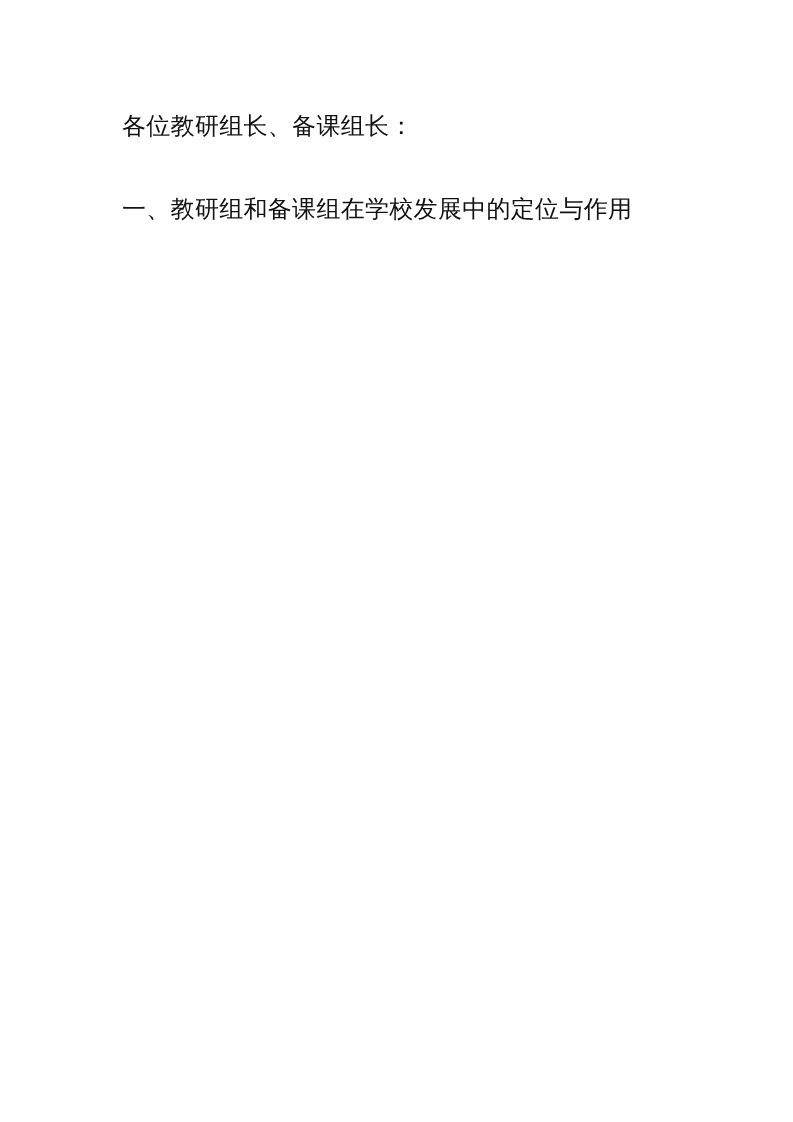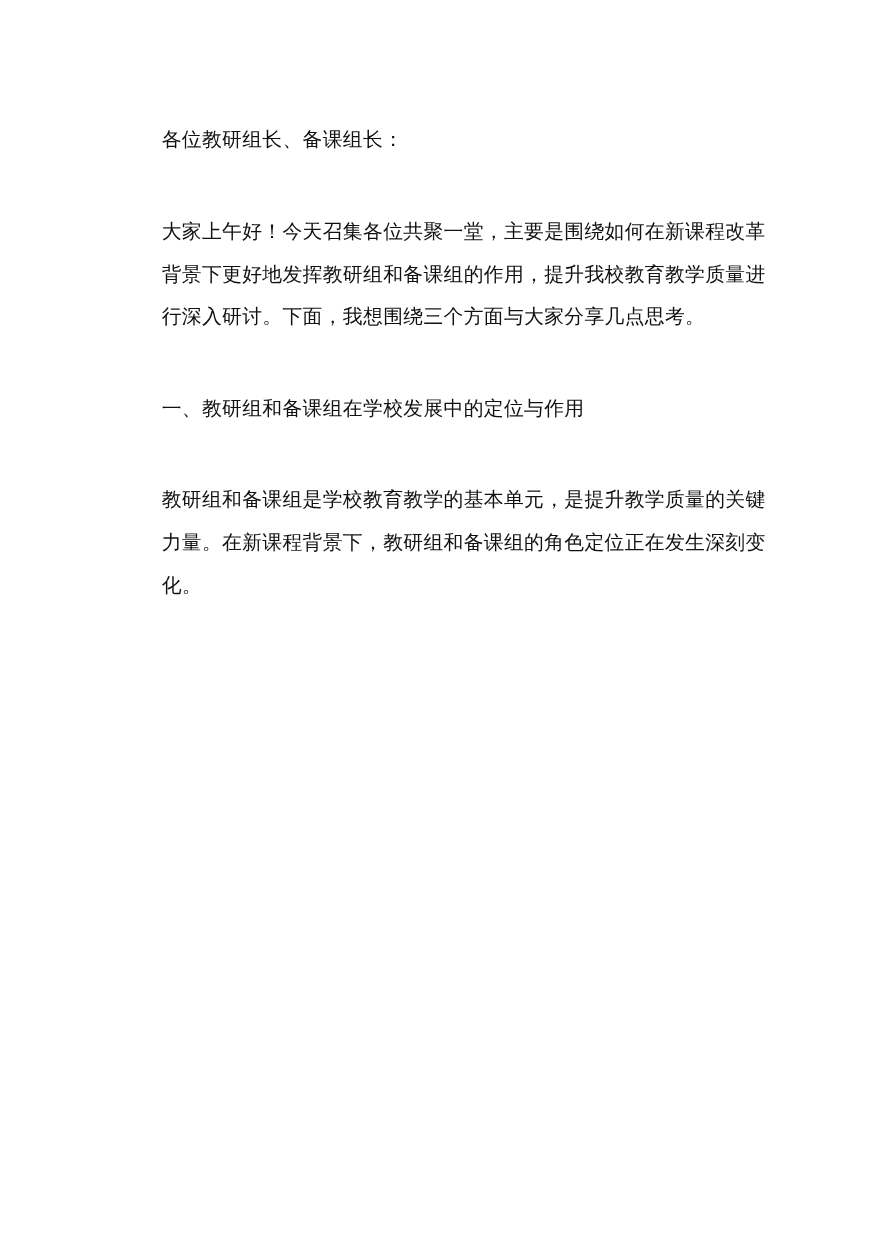--- a/index.html
+++ b/index.html
@@ -1,27 +1,24 @@
 <!DOCTYPE html>
 <html><head>
 <meta charset="utf-8">
 <style>
   html, body { margin: 0; padding: 0; background: #ffffff; }
   body { width: 793px; height: 1122px; overflow: hidden; position: relative; }
   .page {
     position: absolute; left: 122px; top: 108px; width: 556px;
-    font-family: Liberation Serif, serif;
-    font-size: 18px; line-height: 39px; color: #111111;
+    font-family: Liberation Mono, monospace;
+    font-size: 24px; line-height: 39px; color: #111111;
     letter-spacing: 0.3px;
-    margin-left: 25px;
   }
   .para { margin: 0 0 44px 0; word-break: break-all; }
   .heading { margin: 0 0 44px 0; }
 </style>
 </head>
 <body>
 
 <div class="page">
   <p class="para">各位教研组长、备课组长：</p>
-  <p class="para">大家上午好！今天召集各位共聚一堂，主要是围绕如何在新课程改革背景下更好地发挥教研组和备课组的作用，提升我校教育教学质量进行深入研讨。下面，我想围绕三个方面与大家分享几点思考。</p>
   <p class="heading">一、教研组和备课组在学校发展中的定位与作用</p>
-  <p class="para">教研组和备课组是学校教育教学的基本单元，是提升教学质量的关键力量。在新课程背景下，教研组和备课组的角色定位正在发生深刻变化。</p>
 </div>
 
 </body></html>

